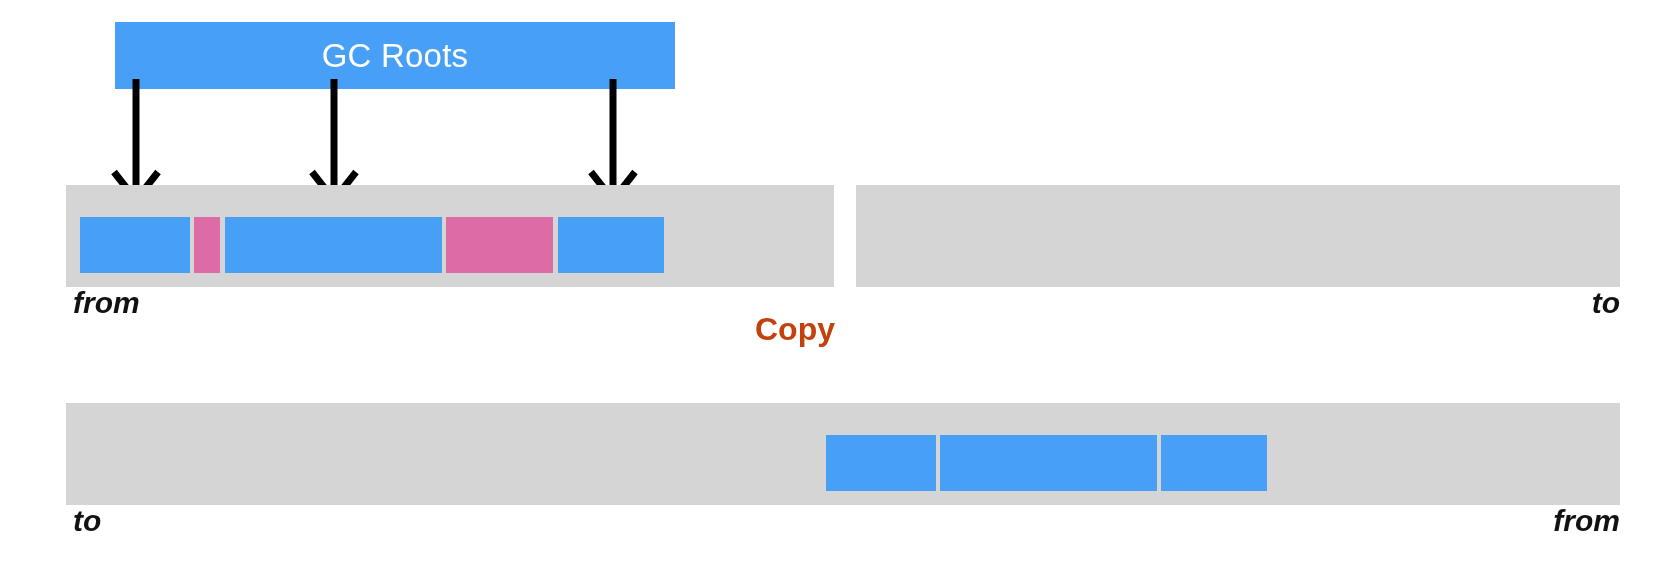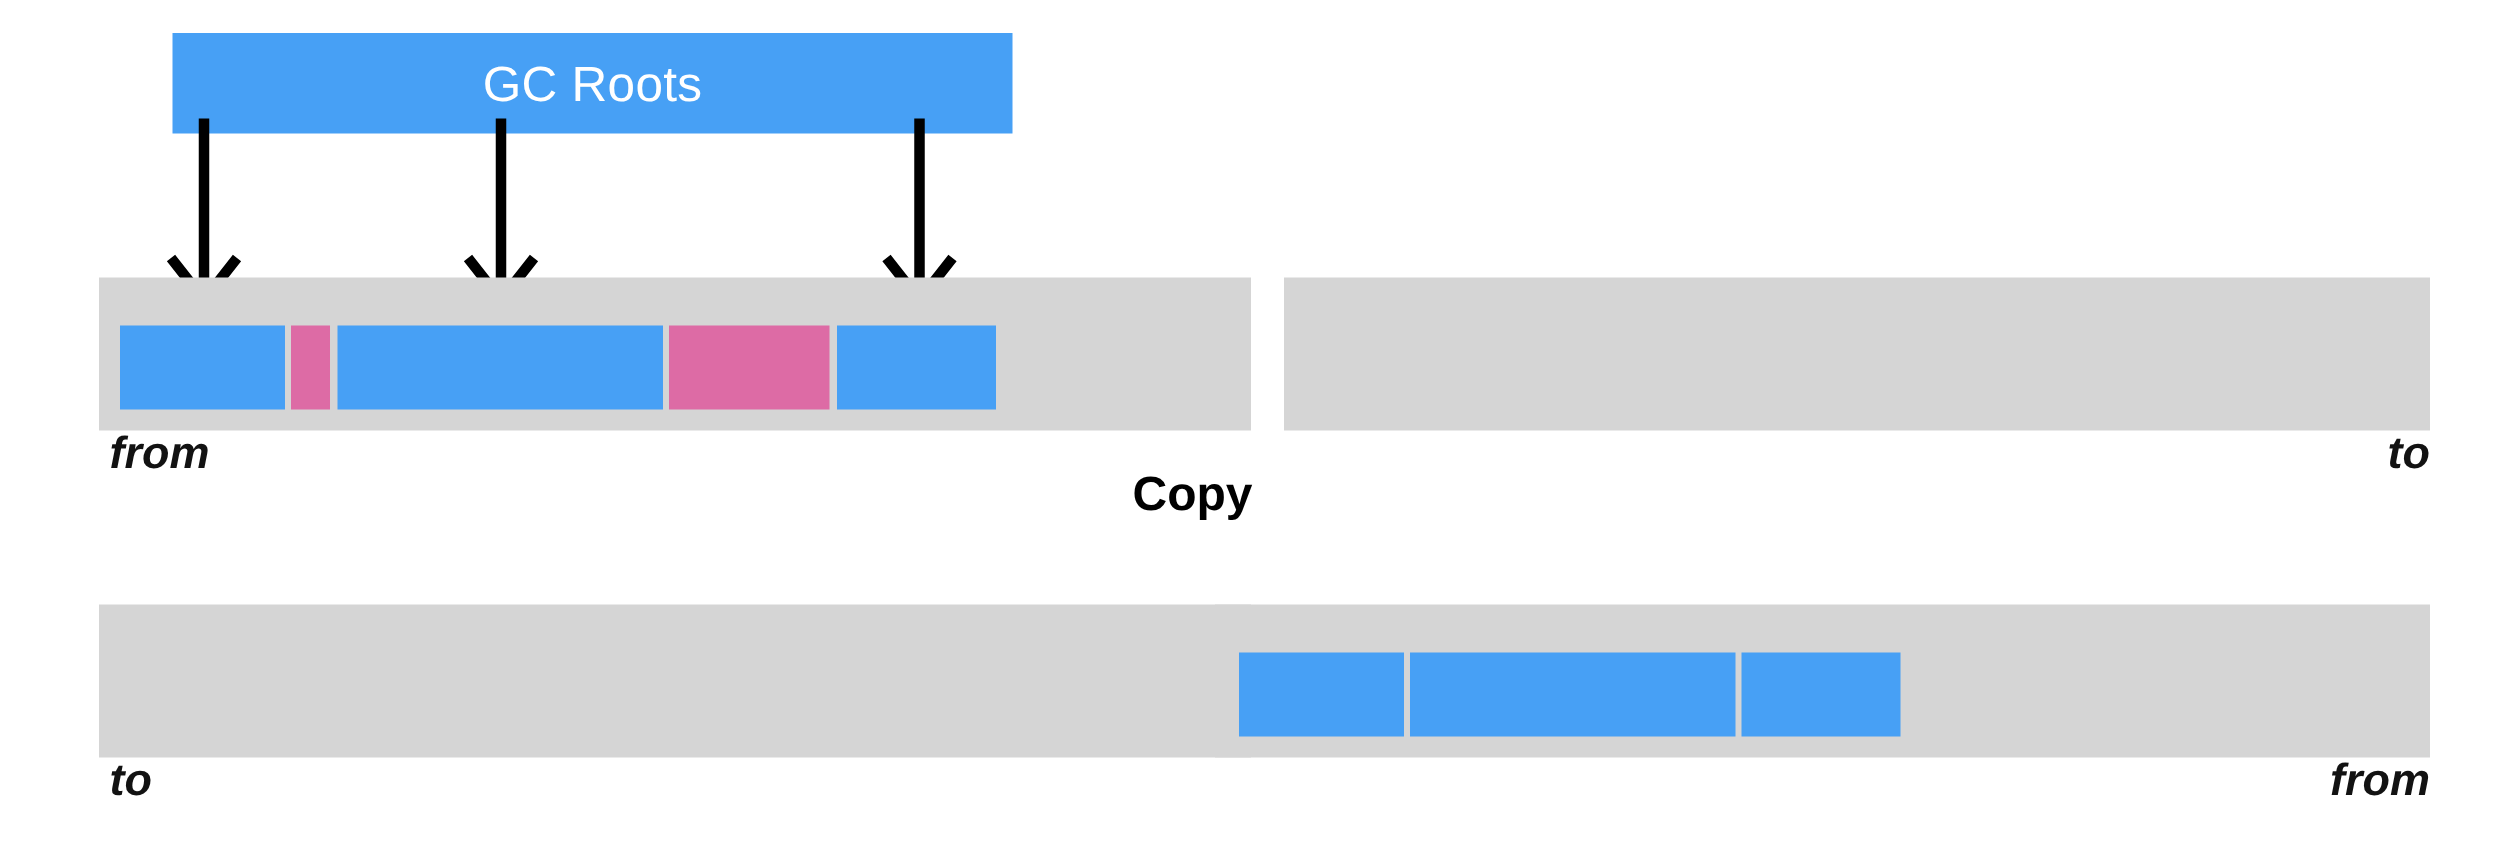--- a/index.html
+++ b/index.html
@@ -82,21 +82,21 @@
   .lbl-from-bottom{ left: 1440px; top: 506px; width: 180px; text-align: right; }
 
   .center-title {
     position: absolute;
     left: 640px;
     top: 313px;
     width: 310px;
     text-align: center;
     font-size: 32px;
     font-weight: bold;
-    color: #000000;
+    color: #c2410c;
     line-height: 1;
     white-space: nowrap;
   }
 </style>
 </head>
 <body>
 
 <div id="stage">
 
   <div class="gc-roots-box">

